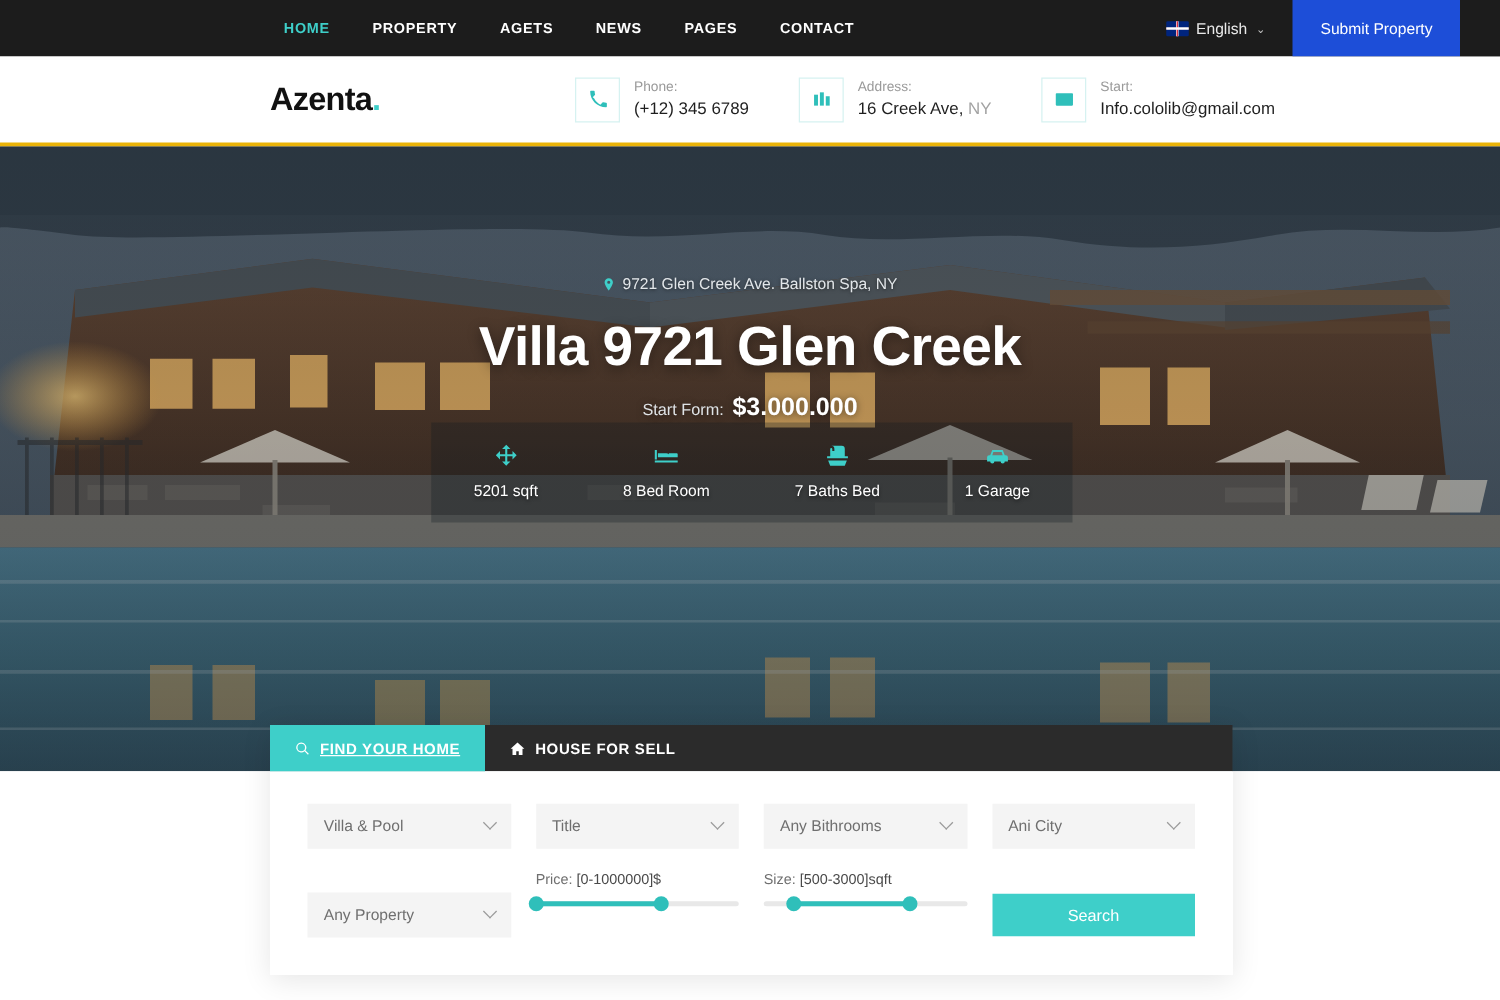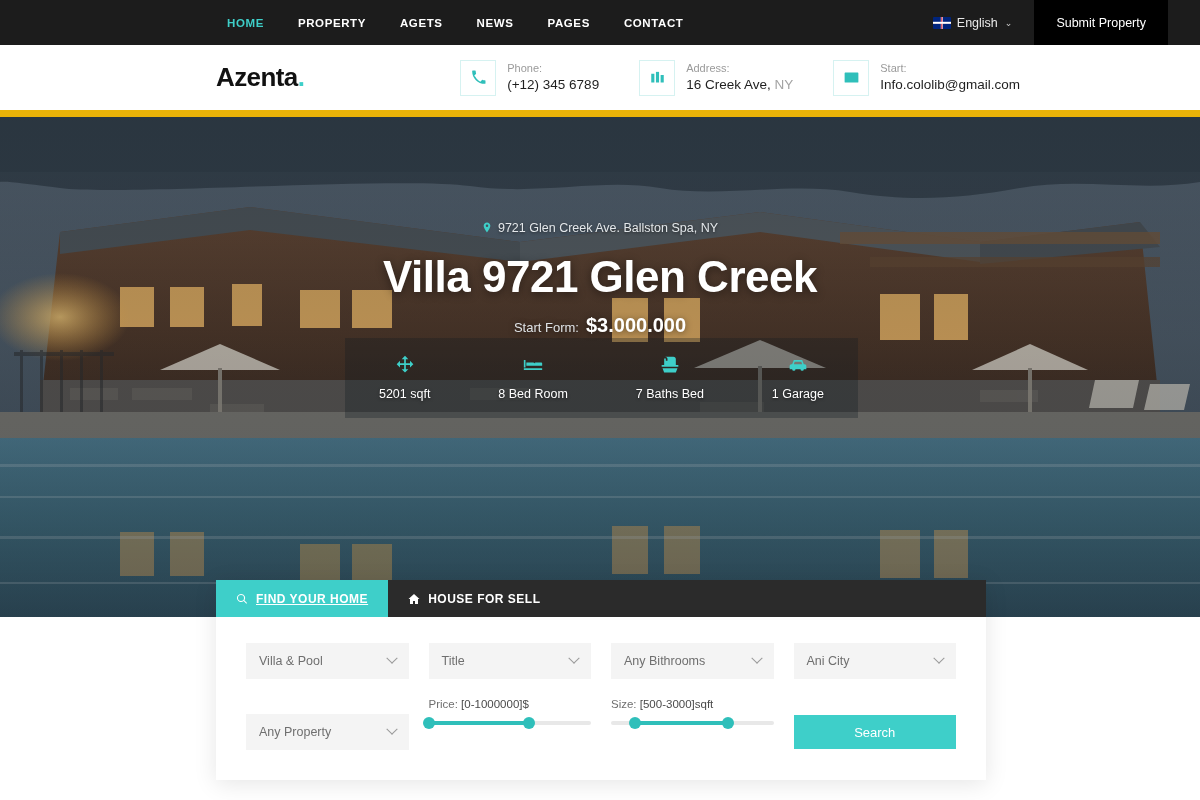--- a/index.html
+++ b/index.html
@@ -45,31 +45,31 @@
   .flag i {
     position:absolute; left:50%; top:-50%; width:1.4px; height:200%;
     background:#cf142b; transform:translateX(-50%);
   }
   .flag i:after {
     content:""; position:absolute; left:-700%; top:50%;
     width:1500%; height:1.4px; background:#cf142b; transform:translateY(-50%);
   }
   .caret { font-size:9px; opacity:.85; margin-left:1px; }
   .submit-btn {
-    background:#000000; color:#fff; font-size:12.5px;
+    background:#1d4ed8; color:#fff; font-size:12.5px;
     display:flex; align-items:center; padding:0 22px;
     white-space:nowrap; cursor:pointer;
   }
   .topbar-right-pad { width:32px; background:#1c1c1c; }
 
   
   .header {
     height:72px; background:#fff;
     display:flex; align-items:center; position:relative; z-index:20;
-    border-bottom:7px solid #eab308;
+    border-bottom:3px solid #eab308;
   }
   .logo {
     margin-left:216px; font-size:26px; font-weight:700;
     color:#111; letter-spacing:-.6px;
   }
   .logo span { color:#3ecfc9; }
   .contacts { margin-left:auto; margin-right:180px; display:flex; align-items:center; gap:40px; }
   .contact { display:flex; align-items:center; gap:11px; }
   .cbox {
     width:36px; height:36px; border:1px solid #d6f2f1; background:#fff;

